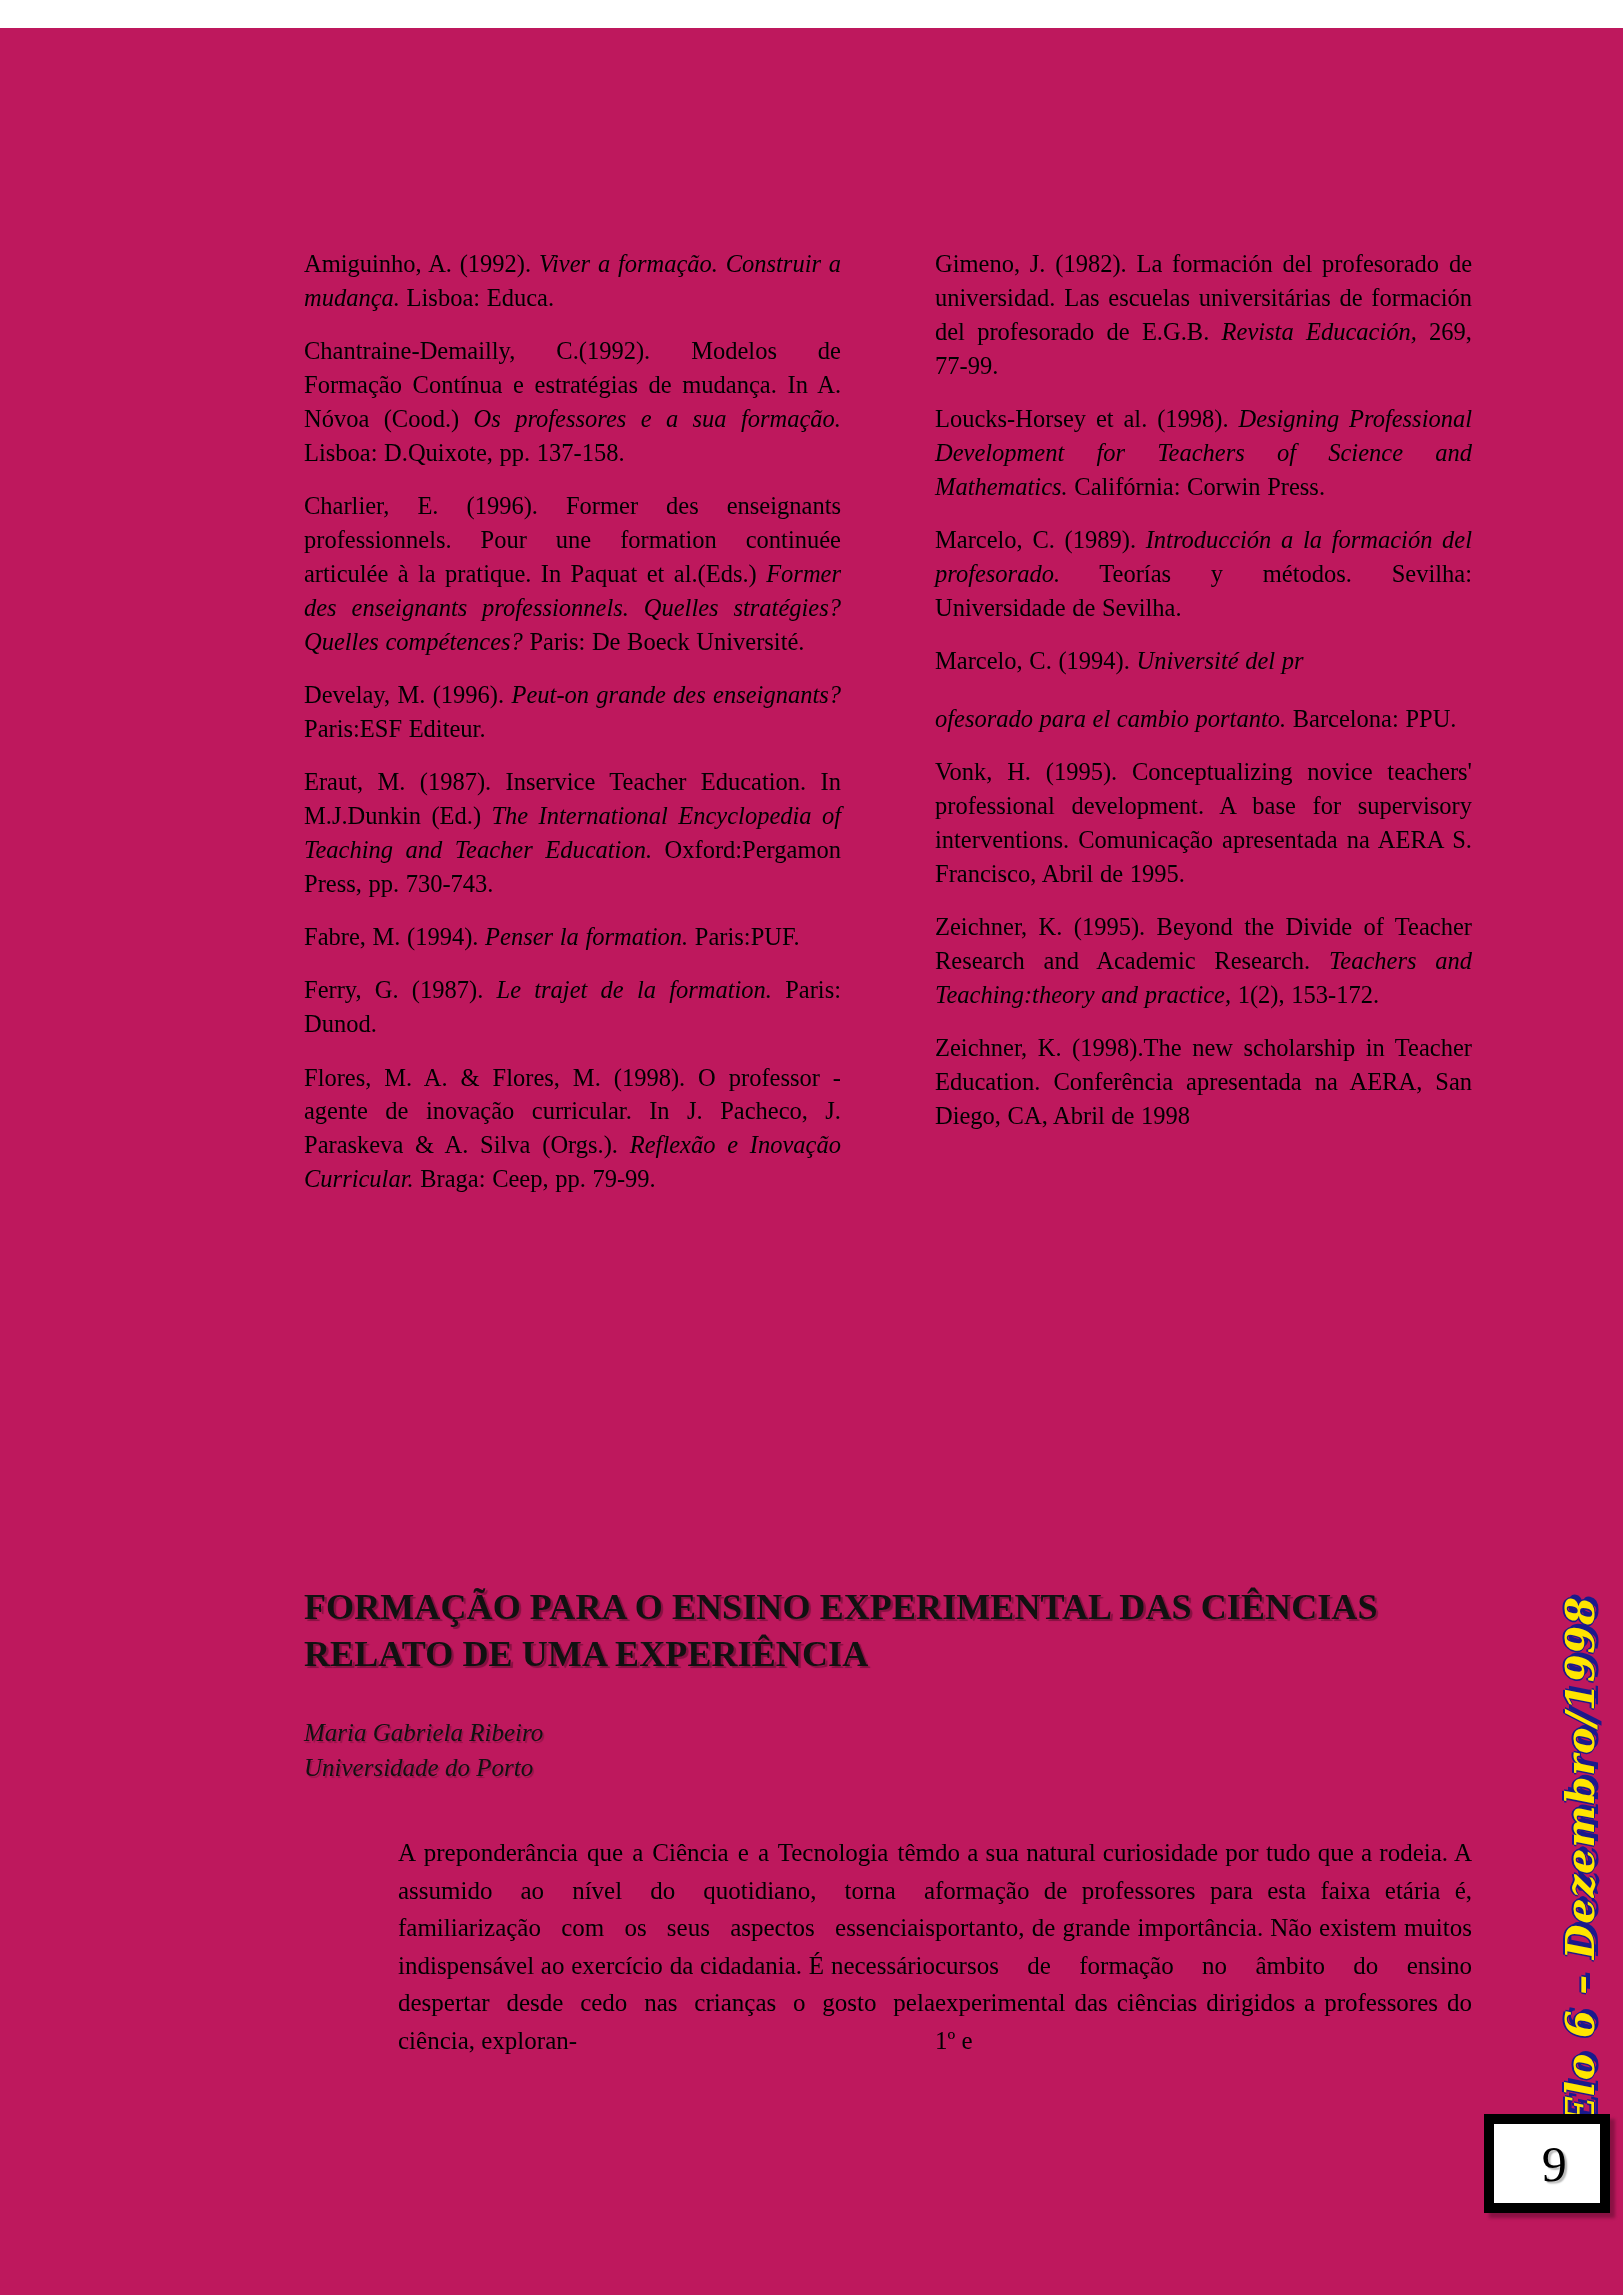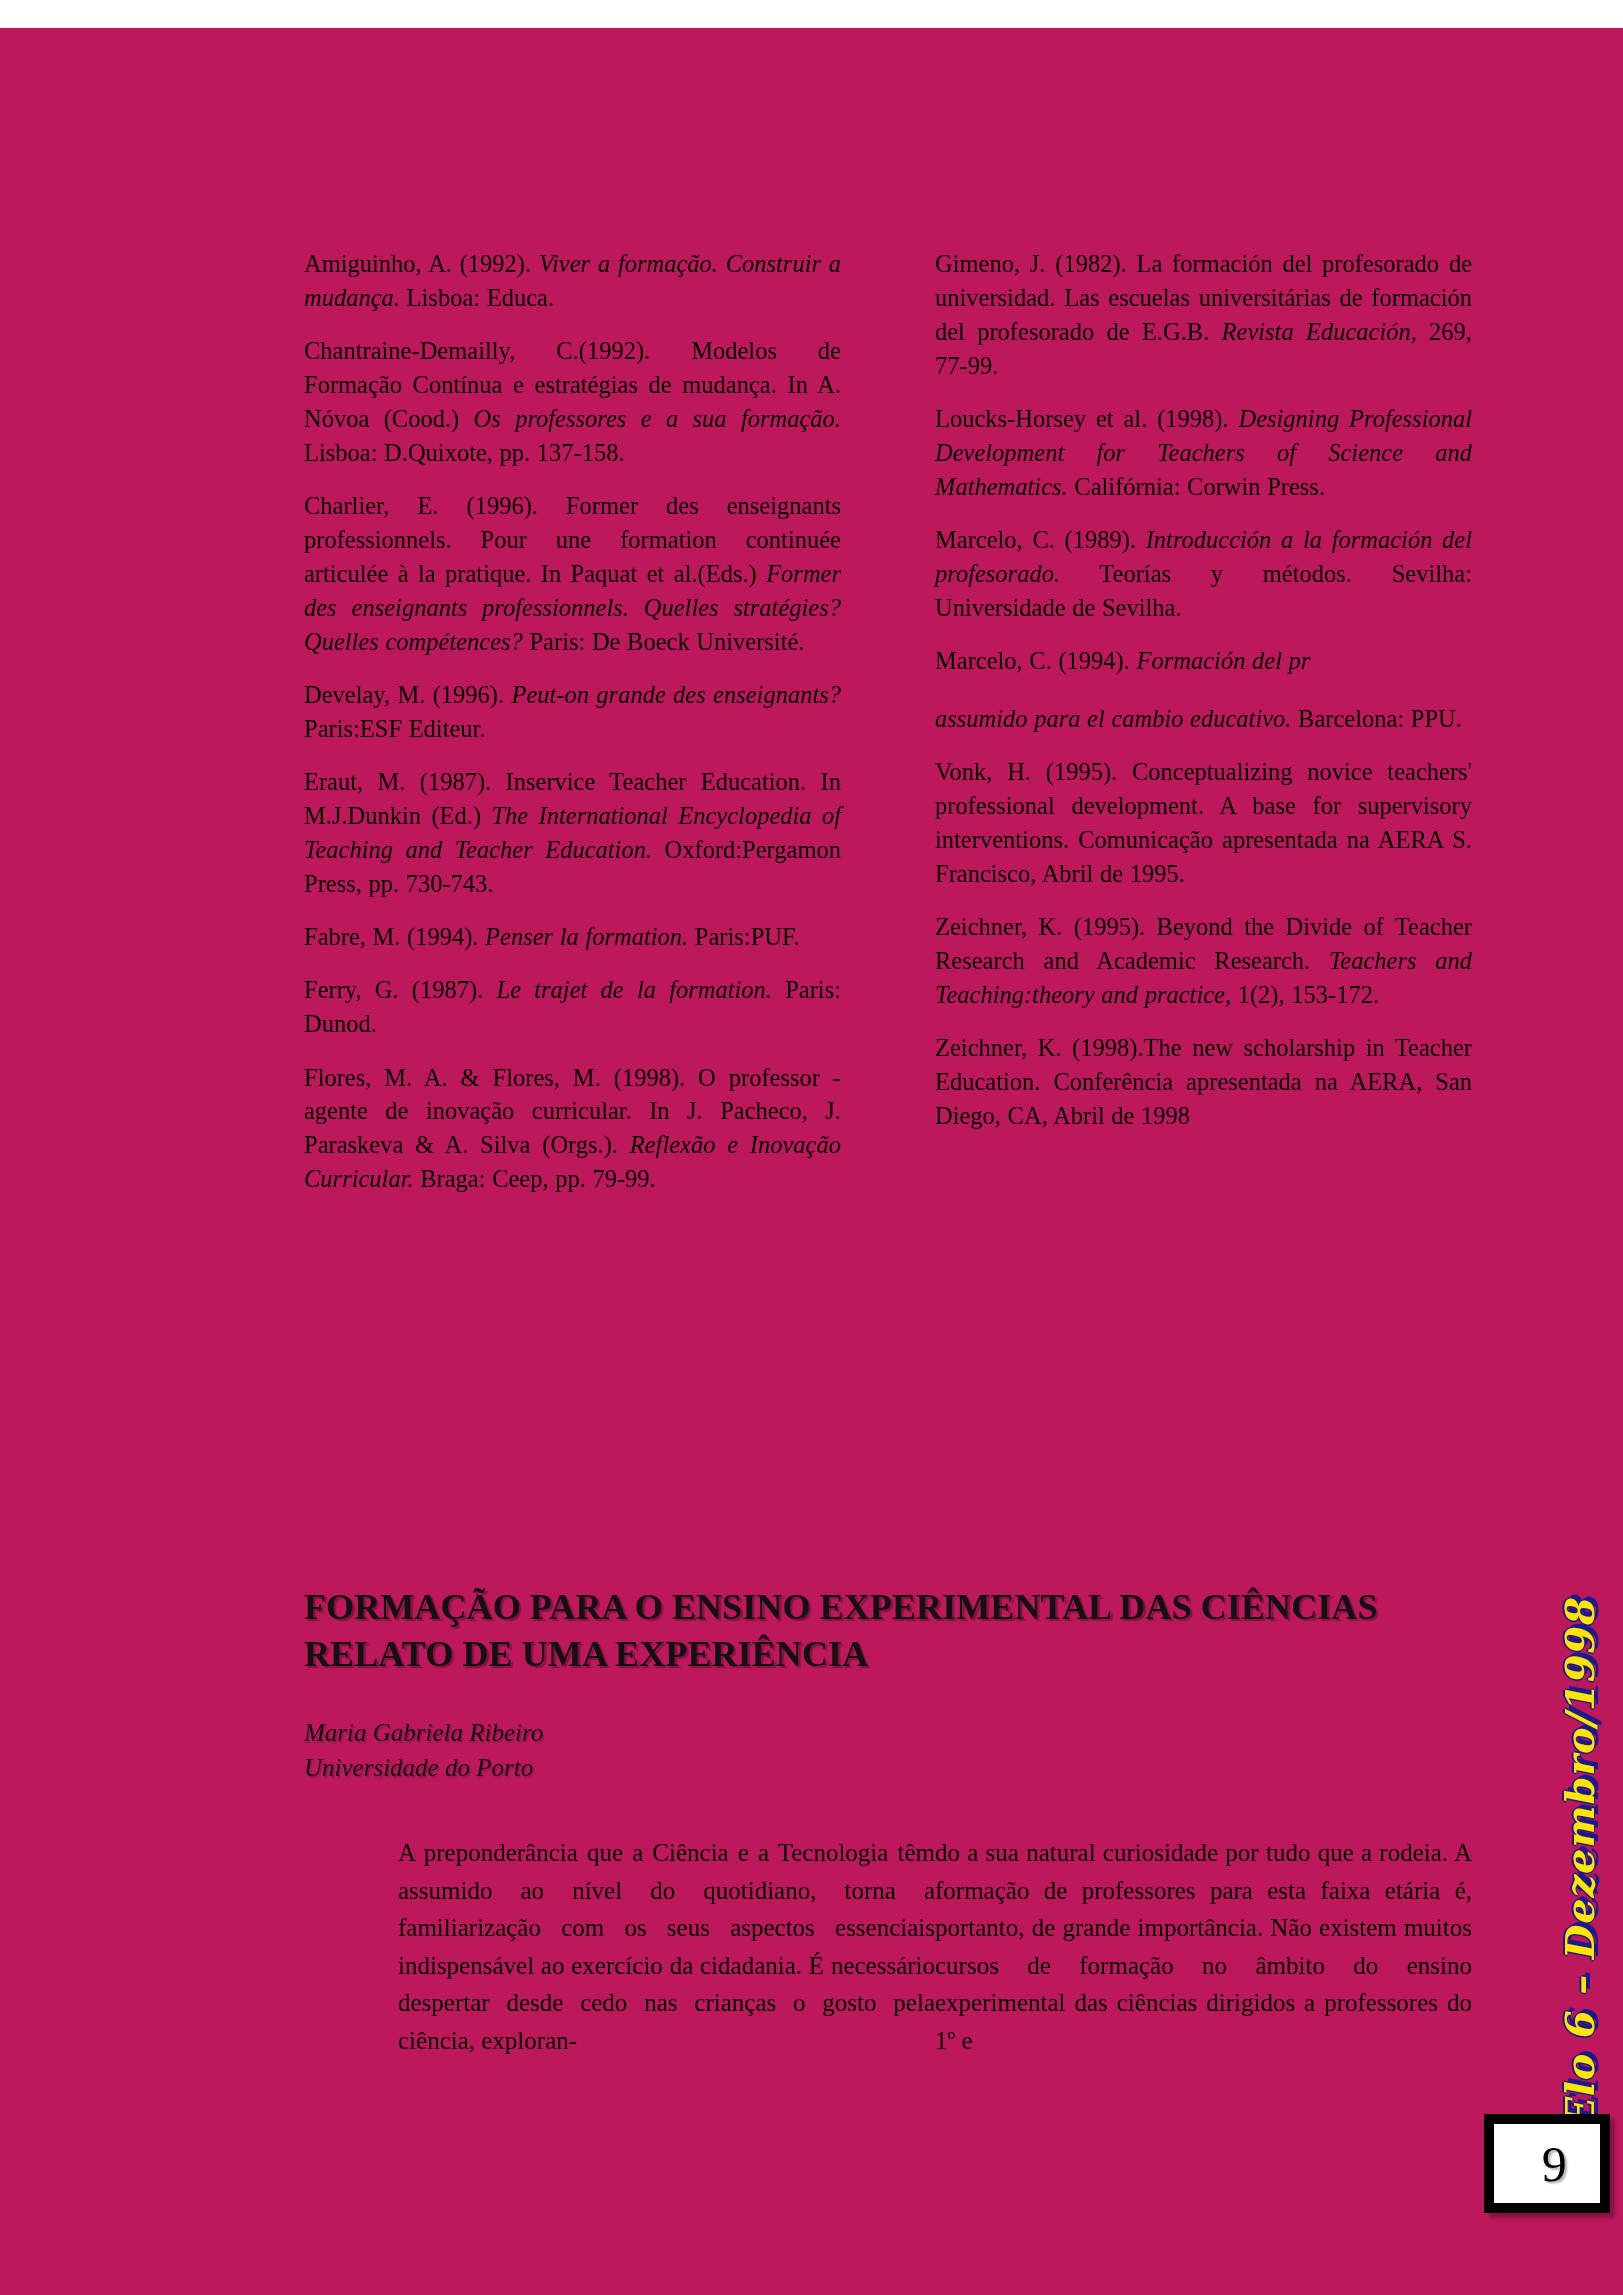--- a/index.html
+++ b/index.html
@@ -171,22 +171,22 @@
         <p class="ref-item">Eraut, M. (1987). Inservice Teacher Education. In M.J.Dunkin (Ed.) <i>The International Encyclopedia of Teaching and Teacher Education.</i> Oxford:Pergamon Press, pp. 730-743.</p>
         <p class="ref-item">Fabre, M. (1994). <i>Penser la formation.</i> Paris:PUF.</p>
         <p class="ref-item">Ferry, G. (1987). <i>Le trajet de la formation.</i> Paris: Dunod.</p>
         <p class="ref-item last">Flores, M. A. &amp; Flores, M. (1998). O professor - agente de inovação curricular. In J. Pacheco, J. Paraskeva &amp; A. Silva (Orgs.). <i>Reflexão e Inovação Curricular.</i> Braga: Ceep, pp. 79-99.</p>
       </div>
 
       <div class="ref-col">
         <p class="ref-item">Gimeno, J. (1982). La formación del profesorado de universidad. Las escuelas universitárias de formación del profesorado de E.G.B. <i>Revista Educación,</i> 269, 77-99.</p>
         <p class="ref-item">Loucks-Horsey et al. (1998). <i>Designing Professional Development for Teachers of Science and Mathematics.</i> Califórnia: Corwin Press.</p>
         <p class="ref-item">Marcelo, C. (1989). <i>Introducción a la formación del profesorado.</i> Teorías y métodos. Sevilha: Universidade de Sevilha.</p>
-        <p class="ref-item ref-split-a">Marcelo, C. (1994). <i>Formación del pr</i></p>
-        <p class="ref-item"><i>assumido para el cambio educativo.</i> Barcelona: PPU.</p>
+        <p class="ref-item ref-split-a">Marcelo, C. (1994). <i>Université del pr</i></p>
+        <p class="ref-item"><i>ofesorado para el cambio portanto.</i> Barcelona: PPU.</p>
         <p class="ref-item">Vonk, H. (1995). Conceptualizing novice teachers' professional development. A base for supervisory interventions. Comunicação apresentada na AERA S. Francisco, Abril de 1995.</p>
         <p class="ref-item">Zeichner, K. (1995). Beyond the Divide of Teacher Research and Academic Research. <i>Teachers and Teaching:theory and practice,</i> 1(2), 153-172.</p>
         <p class="ref-item last">Zeichner, K. (1998).The new scholarship in Teacher Education. Conferência apresentada na AERA, San Diego, CA, Abril de 1998</p>
       </div>
 
     </div>
   </div>
 
   <div class="article-head">
     <h1 class="article-title">FORMAÇÃO PARA O ENSINO EXPERIMENTAL DAS CIÊNCIAS

